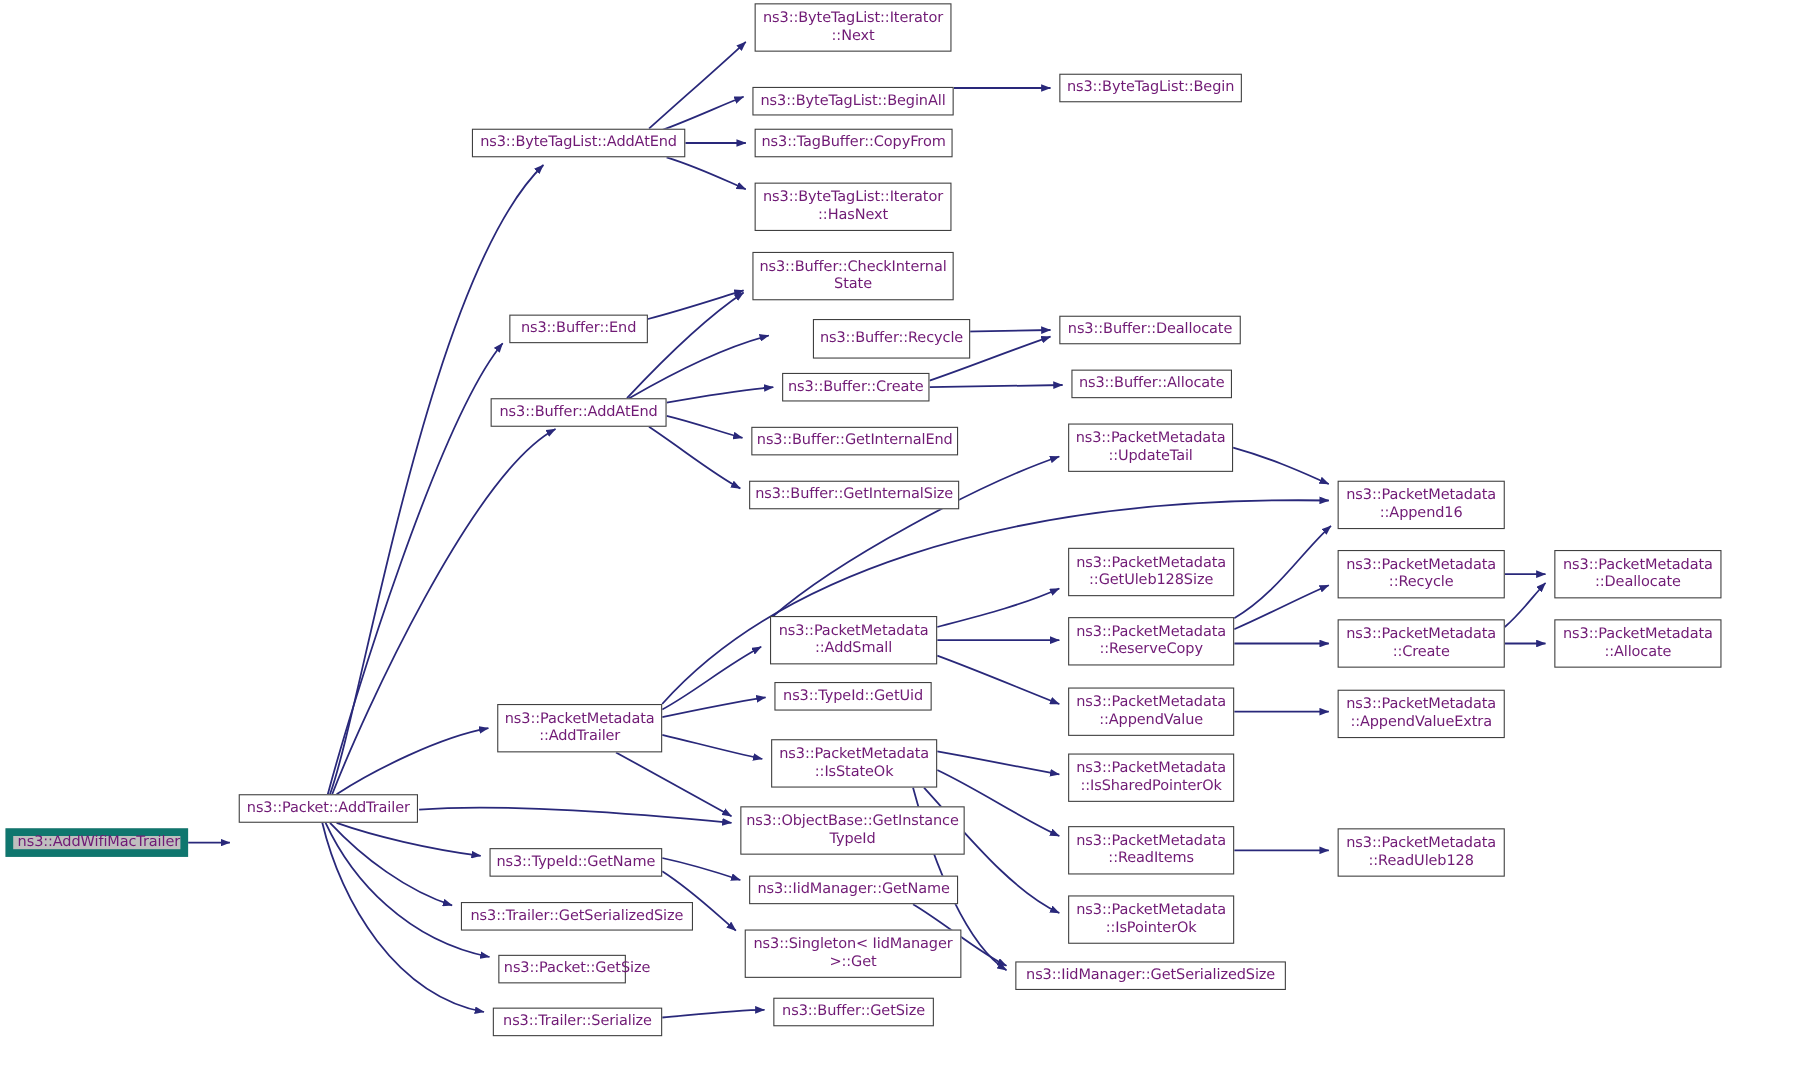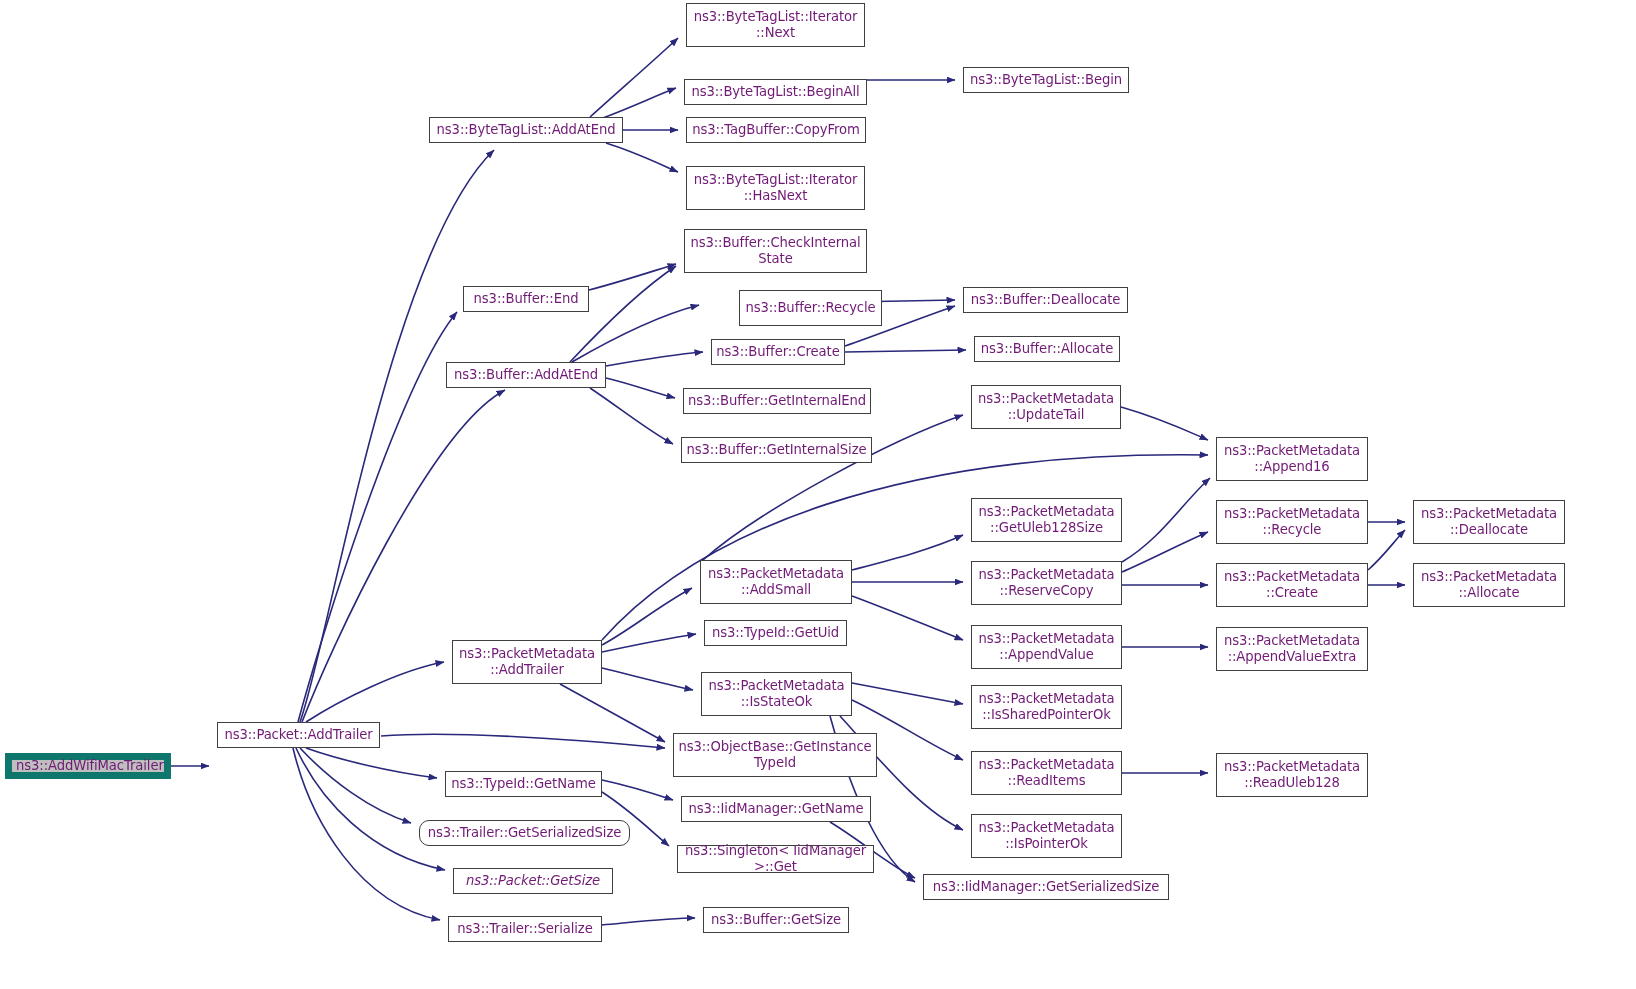--- a/index.html
+++ b/index.html
@@ -169,22 +169,22 @@
       <div class="node" style="left: 673px; top: 733px; width: 204px; height: 44px;"><span class="node-label">ns3::ObjectBase::GetInstance
 TypeId</span></div>
       <div class="node" style="left: 971px; top: 751px; width: 151px; height: 44px;"><span class="node-label">ns3::PacketMetadata
 ::ReadItems</span></div>
       <div class="node" style="left: 1216px; top: 753px; width: 152px; height: 44px;"><span class="node-label">ns3::PacketMetadata
 ::ReadUleb128</span></div>
       <div class="node" style="left: 445px; top: 771px; width: 157px; height: 26px;"><span class="node-label">ns3::TypeId::GetName</span></div>
       <div class="node" style="left: 681px; top: 796px; width: 190px; height: 26px;"><span class="node-label">ns3::IidManager::GetName</span></div>
       <div class="node" style="left: 971px; top: 814px; width: 151px; height: 44px;"><span class="node-label">ns3::PacketMetadata
 ::IsPointerOk</span></div>
-      <div class="node" style="left: 419px; top: 820px; width: 211px; height: 26px; border-radius: 10px;"><span class="node-label">ns3::Trailer::GetSerializedSize</span></div>
-      <div class="node" style="left: 677px; top: 845px; width: 197px; height: 28px; align-items: center;"><span class="node-label">ns3::Singleton&lt; IidManager
+      <div class="node" style="left: 419px; top: 820px; width: 211px; height: 26px;"><span class="node-label">ns3::Trailer::GetSerializedSize</span></div>
+      <div class="node" style="left: 677px; top: 845px; width: 197px; height: 44px; align-items: center;"><span class="node-label">ns3::Singleton&lt; IidManager
 &gt;::Get</span></div>
-      <div class="node" style="left: 453px; top: 868px; width: 160px; height: 26px; font-style: italic;"><span class="node-label">ns3::Packet::GetSize</span></div>
+      <div class="node" style="left: 453px; top: 868px; width: 116px; height: 26px;"><span class="node-label">ns3::Packet::GetSize</span></div>
       <div class="node" style="left: 923px; top: 874px; width: 246px; height: 26px;"><span class="node-label">ns3::IidManager::GetSerializedSize</span></div>
       <div class="node" style="left: 448px; top: 916px; width: 154px; height: 26px;"><span class="node-label">ns3::Trailer::Serialize</span></div>
       <div class="node" style="left: 703px; top: 907px; width: 146px; height: 26px;"><span class="node-label">ns3::Buffer::GetSize</span></div>
     </div>
 
 </div>
 
 </body></html>

